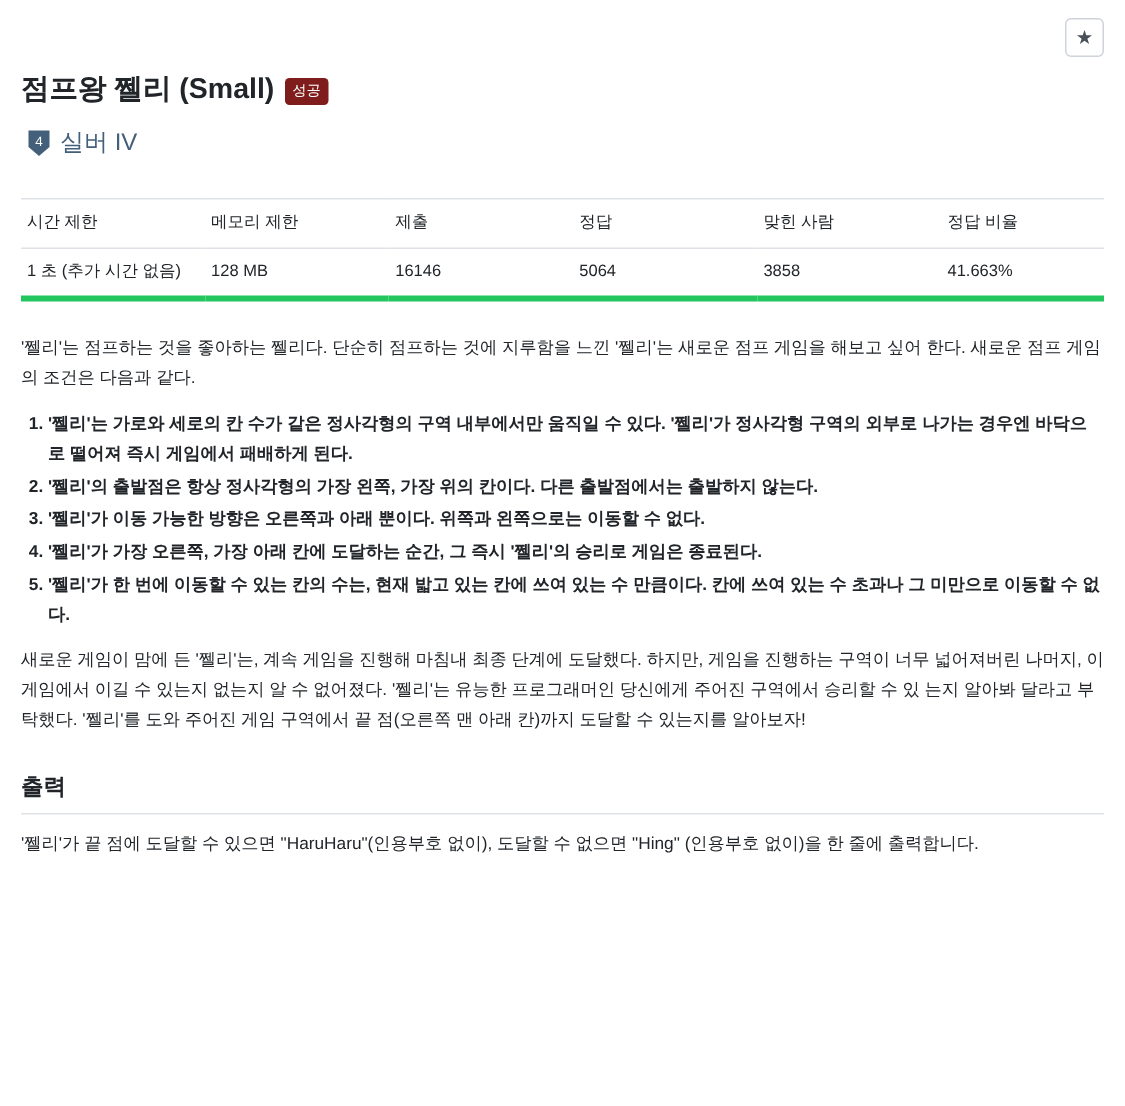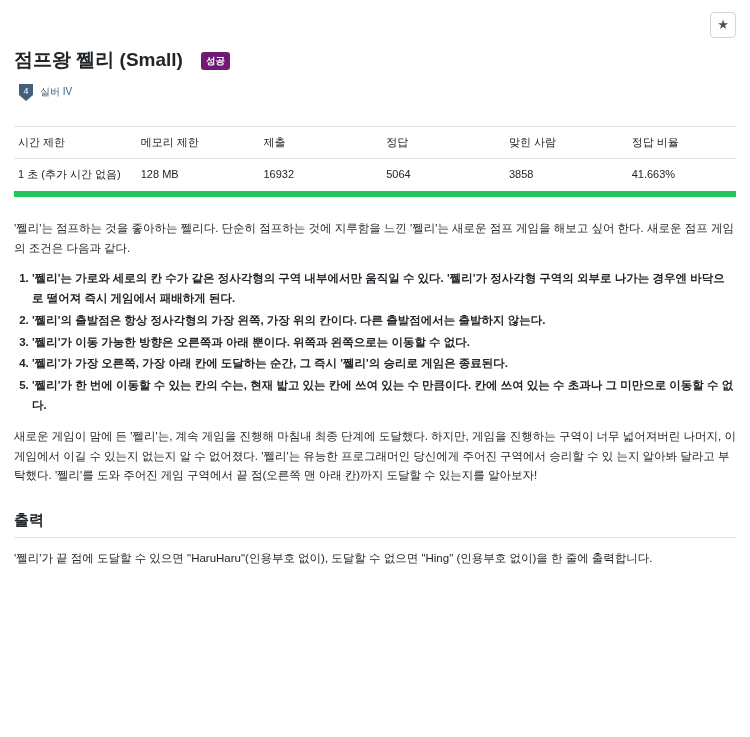--- a/index.html
+++ b/index.html
@@ -24,36 +24,36 @@
   
   .problem-header {
     display: flex;
     align-items: flex-start;
     justify-content: space-between;
     margin-bottom: 2px;
   }
   .title-row {
     display: flex;
     align-items: baseline;
-    gap: 18px;
+    gap: 7px;
     flex-wrap: wrap;
   }
   .problem-title {
     font-size: 19px;
     font-weight: bold;
     color: #212529;
     line-height: 1.3;
   }
   .success-badge {
     font-size: 9.5px;
     color: #ffffff;
-    background: #701a75;
+    background: #7f1d1d;
     border-radius: 3px;
     padding: 1px 5px 2px 5px;
-    font-weight: bold;
+    font-weight: normal;
     position: relative;
     top: -2px;
     margin-top: 44px;
   }
   .star-button {
     width: 26px;
     height: 26px;
     border: 1px solid #ced4da;
     border-radius: 4px;
     background: #fff;
@@ -74,21 +74,21 @@
     gap: 6px;
     margin: 10px 0 0 4px;
   }
   .tier-icon {
     width: 16px;
     height: 19px;
     flex: none;
     display: block;
   }
   .tier-label {
-    font-size: 10px;
+    font-size: 16px;
     color: #435f7a;
   }
 
   
   .info-table {
     width: 100%;
     border-collapse: collapse;
     margin-top: 24px;
     font-size: 11px;
   }
@@ -97,21 +97,21 @@
     font-weight: normal;
     color: #212529;
     padding: 7px 4px 7px 4px;
     border-top: 1px solid #dee2e6;
     border-bottom: 1px solid #dee2e6;
     white-space: nowrap;
   }
   .info-table td {
     text-align: left;
     padding: 7px 4px;
-    border-bottom: 6px solid #22c55e;
+    border-bottom: 4px solid #22c55e;
     color: #212529;
     white-space: nowrap;
   }
   .info-table th:nth-child(1), .info-table td:nth-child(1) { width: 17%; }
   .info-table th:nth-child(2), .info-table td:nth-child(2) { width: 17%; }
   .info-table th:nth-child(3), .info-table td:nth-child(3) { width: 17%; }
   .info-table th:nth-child(4), .info-table td:nth-child(4) { width: 17%; }
   .info-table th:nth-child(5), .info-table td:nth-child(5) { width: 17%; }
 
   
@@ -171,21 +171,21 @@
         <th>제출</th>
         <th>정답</th>
         <th>맞힌 사람</th>
         <th>정답 비율</th>
       </tr>
     </thead>
     <tbody>
       <tr>
         <td>1 초 (추가 시간 없음)</td>
         <td>128 MB</td>
-        <td>16932</td>
+        <td>16146</td>
         <td>5064</td>
         <td>3858</td>
         <td>41.663%</td>
       </tr>
     </tbody>
   </table>
 
   <div class="section">
     <p class="para">'쩰리'는 점프하는 것을 좋아하는 쩰리다. 단순히 점프하는 것에 지루함을 느낀 '쩰리'는 새로운 점프 게임을 해보고 싶어 한다. 새로운 점프 게임의 조건은 다음과 같다.</p>
     <ol class="rules">

